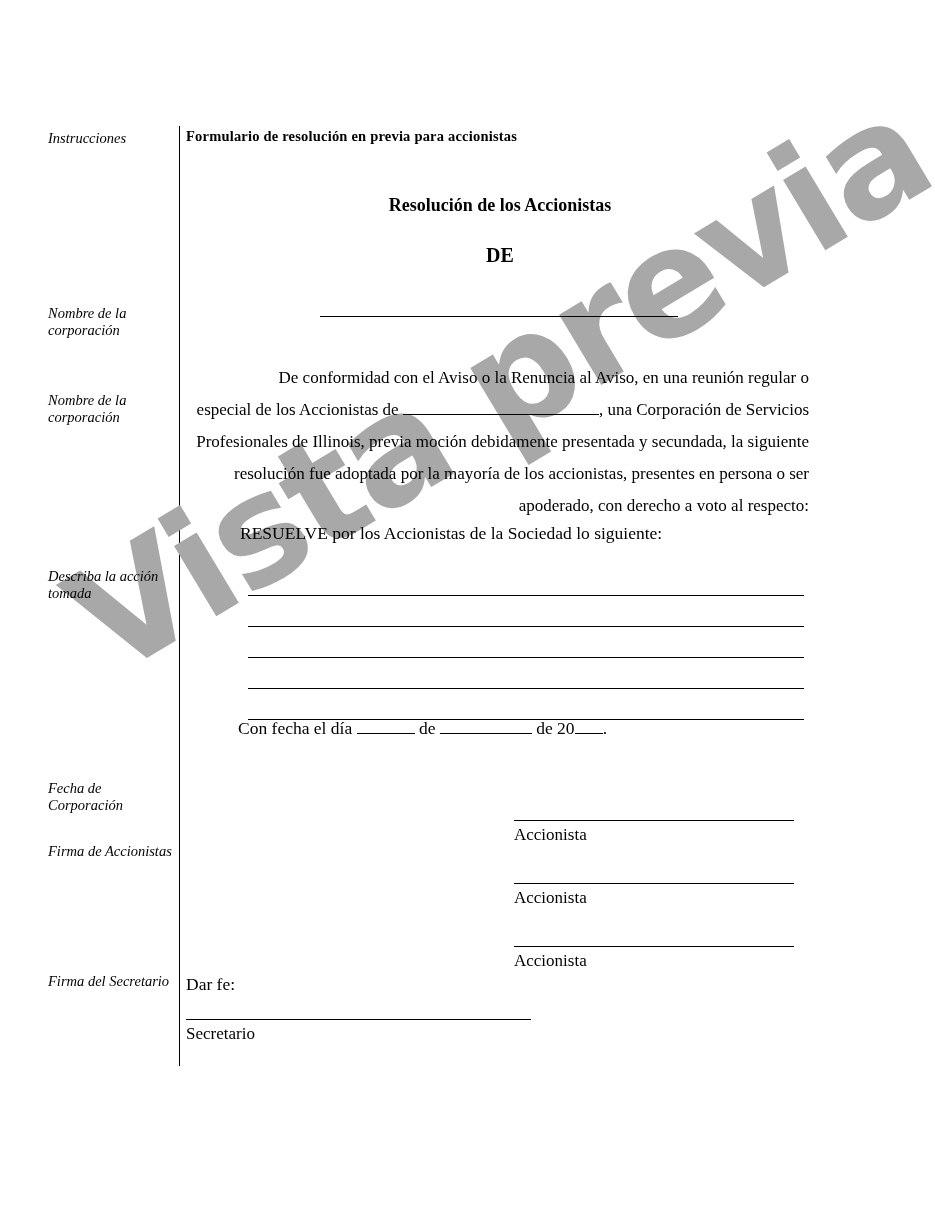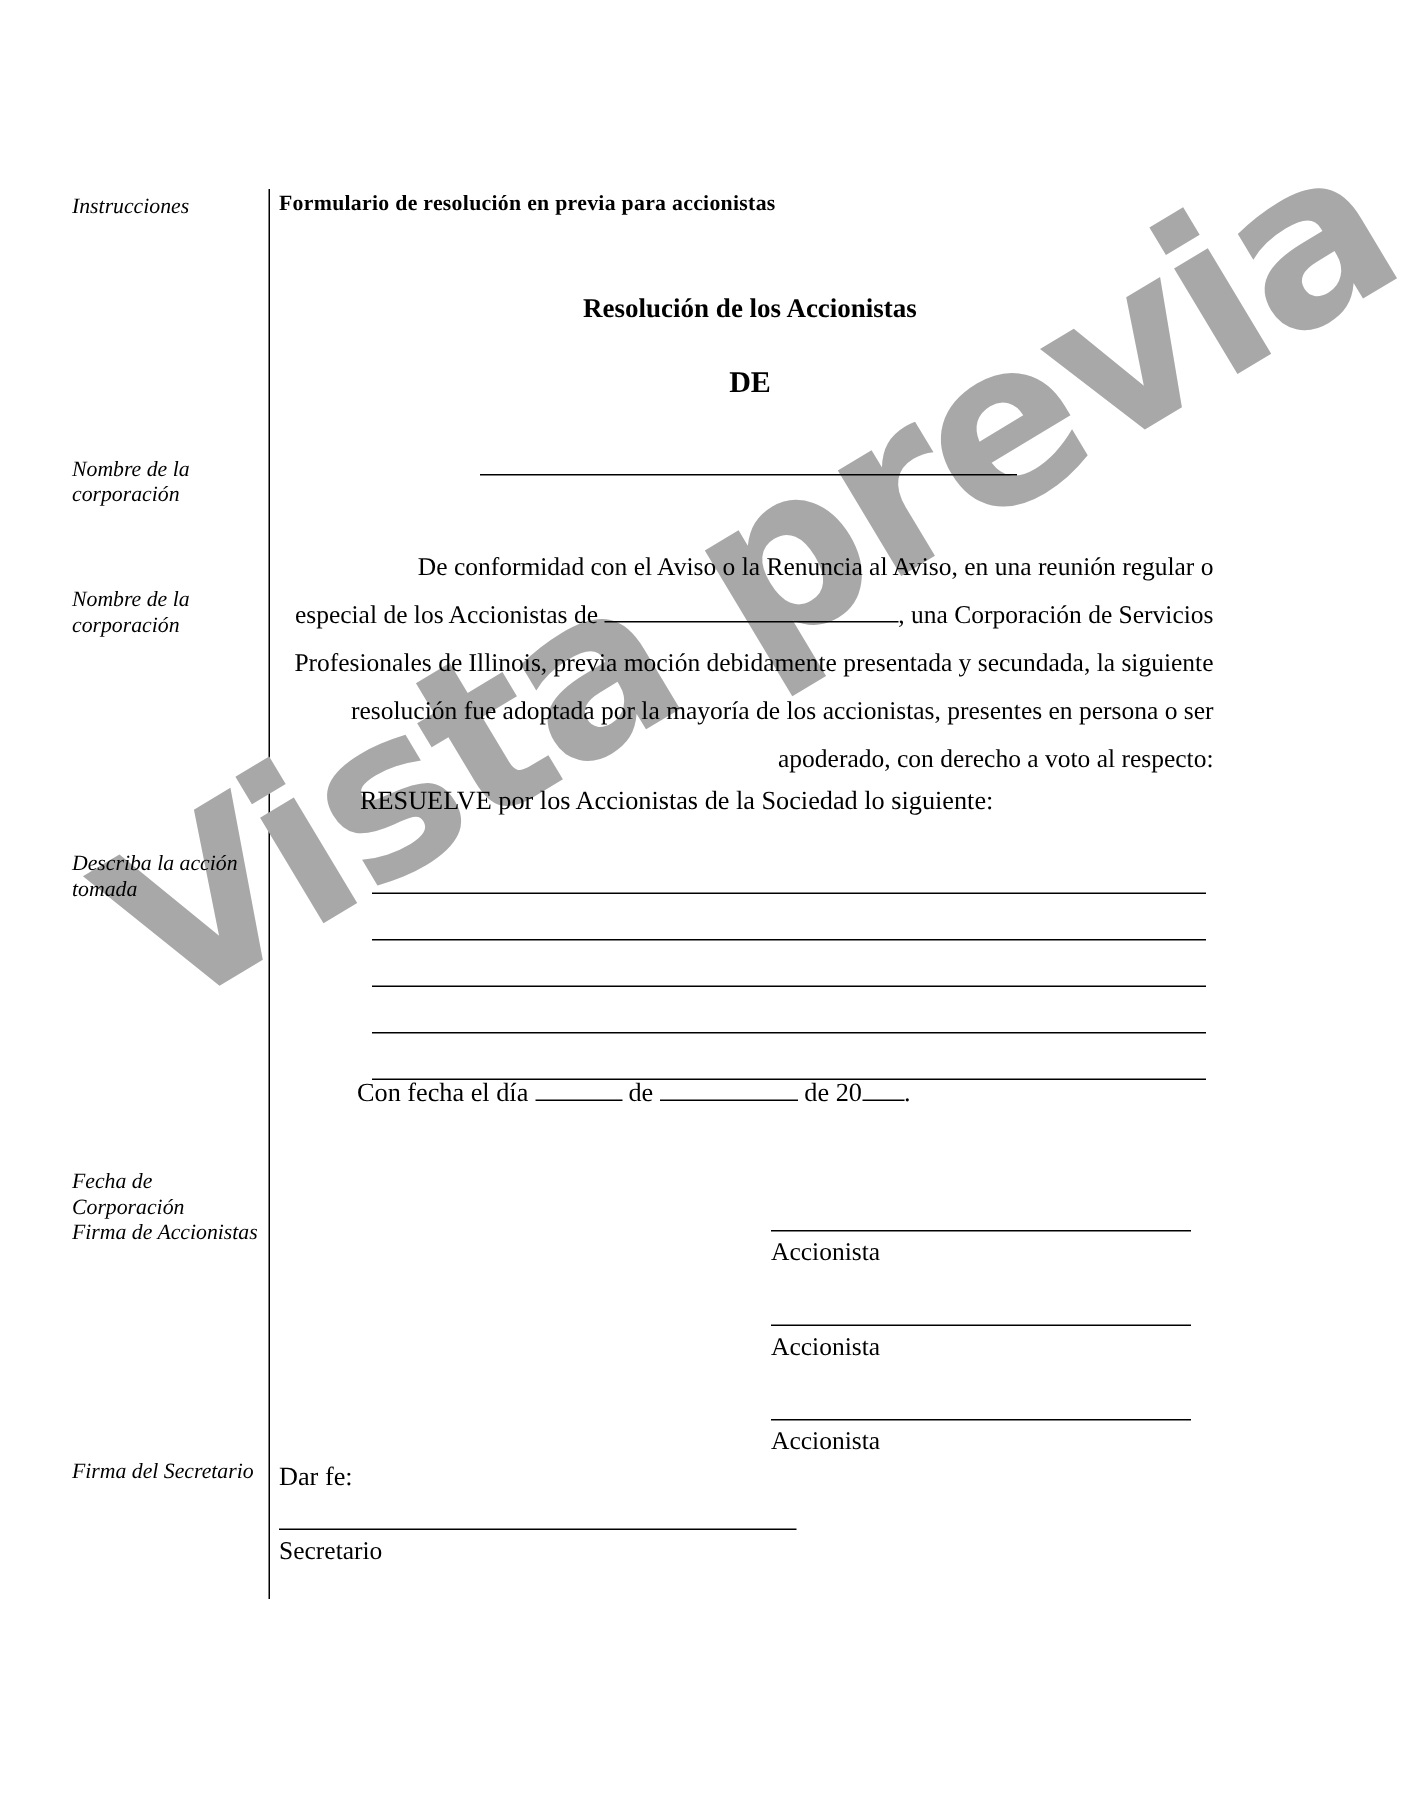--- a/index.html
+++ b/index.html
@@ -264,21 +264,21 @@
     <div class="wm-text">Vista previa</div>
   </div>
 
   <div id="divider"></div>
 
   <div class="margin-label" style="top:130px">Instrucciones</div>
   <div class="margin-label" style="top:305px">Nombre de la corporación</div>
   <div class="margin-label" style="top:392px">Nombre de la corporación</div>
   <div class="margin-label" style="top:568px">Describa la acción tomada</div>
   <div class="margin-label" style="top:780px">Fecha de Corporación</div>
-  <div class="margin-label" style="top:814px">Firma de Accionistas</div>
+  <div class="margin-label" style="top:843px">Firma de Accionistas</div>
   <div class="margin-label" style="top:973px">Firma del Secretario</div>
 
   <div id="content">
 
     <div class="form-header">Formulario de resolución en previa para accionistas</div>
 
     <div class="doc-title">Resolución de los Accionistas</div>
 
     <div class="doc-de">DE</div>
 

